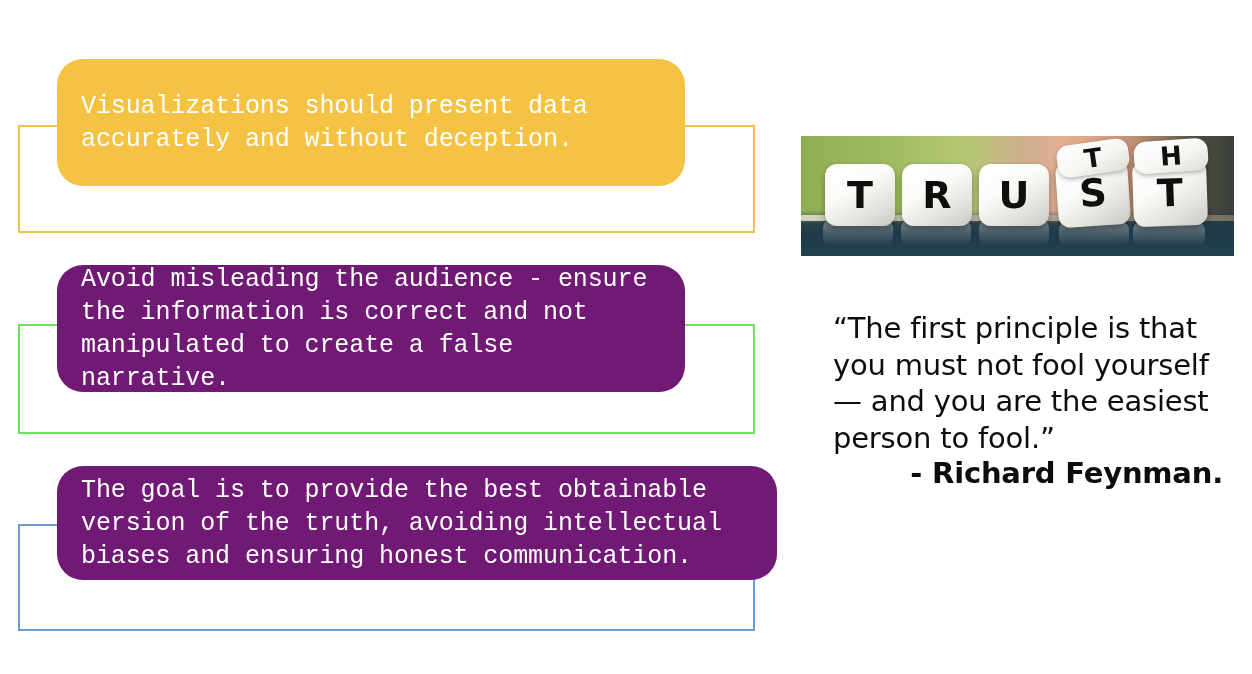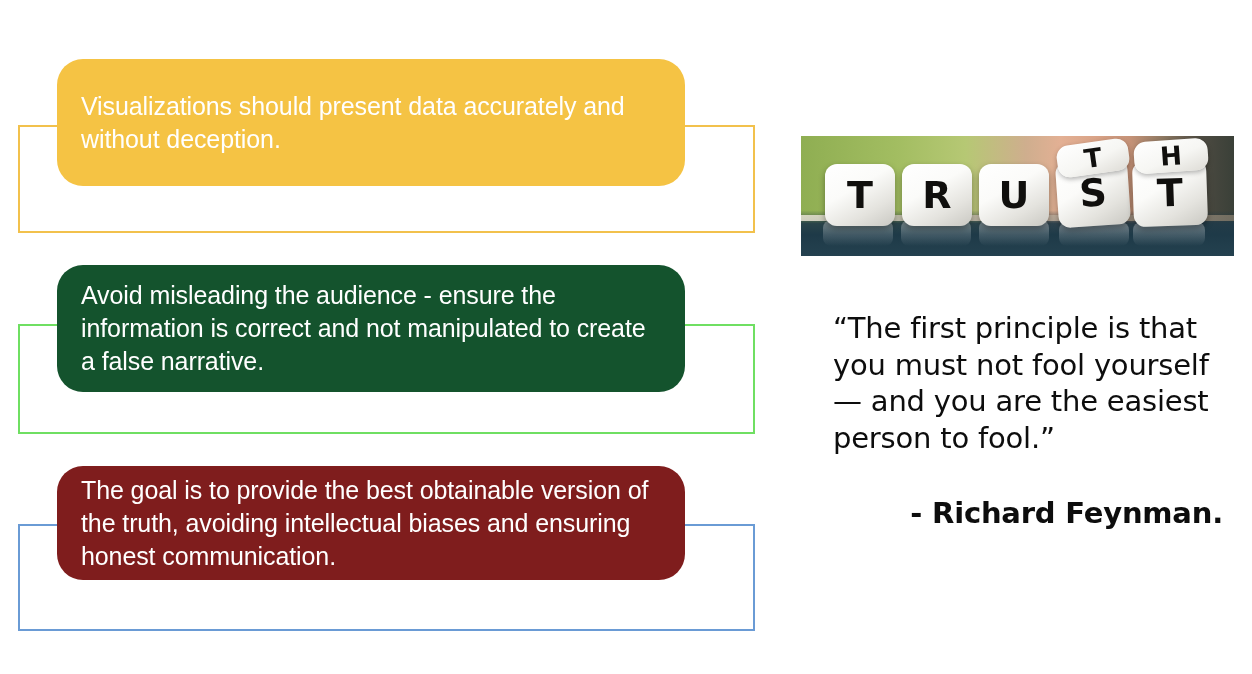--- a/index.html
+++ b/index.html
@@ -34,50 +34,51 @@
     align-items: center;
     padding: 14px 26px 14px 24px;
   }
   .pill-text {
     color: #ffffff;
     font-size: 25px;
     line-height: 1.32;
     font-weight: 400;
     letter-spacing: -0.1px;
     white-space: pre-line;
+    font-family: Liberation Mono, monospace;
   }
 
   
   #block-accuracy .outline-box {
     left: 18px; top: 125px; width: 737px; height: 108px;
     border-color: #f2c14c;
   }
   #block-accuracy .pill-box {
     left: 57px; top: 59px; width: 628px; height: 127px;
     background: #f5c344;
   }
 
   
   #block-misleading .outline-box {
     left: 18px; top: 324px; width: 737px; height: 110px;
     border-color: #6fdf62;
   }
   #block-misleading .pill-box {
     left: 57px; top: 265px; width: 628px; height: 127px;
-    background: #14532d;
+    background: #701a75;
   }
 
   
   #block-goal .outline-box {
     left: 18px; top: 524px; width: 737px; height: 107px;
     border-color: #6a9bd5;
   }
   #block-goal .pill-box {
-    left: 57px; top: 466px; width: 628px; height: 114px;
-    background: #7f1d1d;
+    left: 57px; top: 466px; width: 720px; height: 114px;
+    background: #701a75;
   }
 
   
   #trust-dice-image {
     position: absolute;
     left: 801px;
     top: 136px;
     width: 433px;
     height: 120px;
     overflow: hidden;
@@ -150,21 +151,20 @@
     white-space: pre-line;
     font-family: "DejaVu Sans", sans-serif;
   }
   .quote-attribution {
     color: #0d0d0d;
     font-size: 29px;
     font-weight: 700;
     letter-spacing: -0.2px;
     font-family: "DejaVu Sans", sans-serif;
     text-align: right;
-    margin-top: 40px;
     padding-right: 10px;
   }
 </style>
 </head>
 <body>
 
 <div class="statement-block" id="block-accuracy">
   <div class="outline-box"></div>
   <div class="pill-box">
     <span class="pill-text">Visualizations should present data accurately and without deception.</span>

